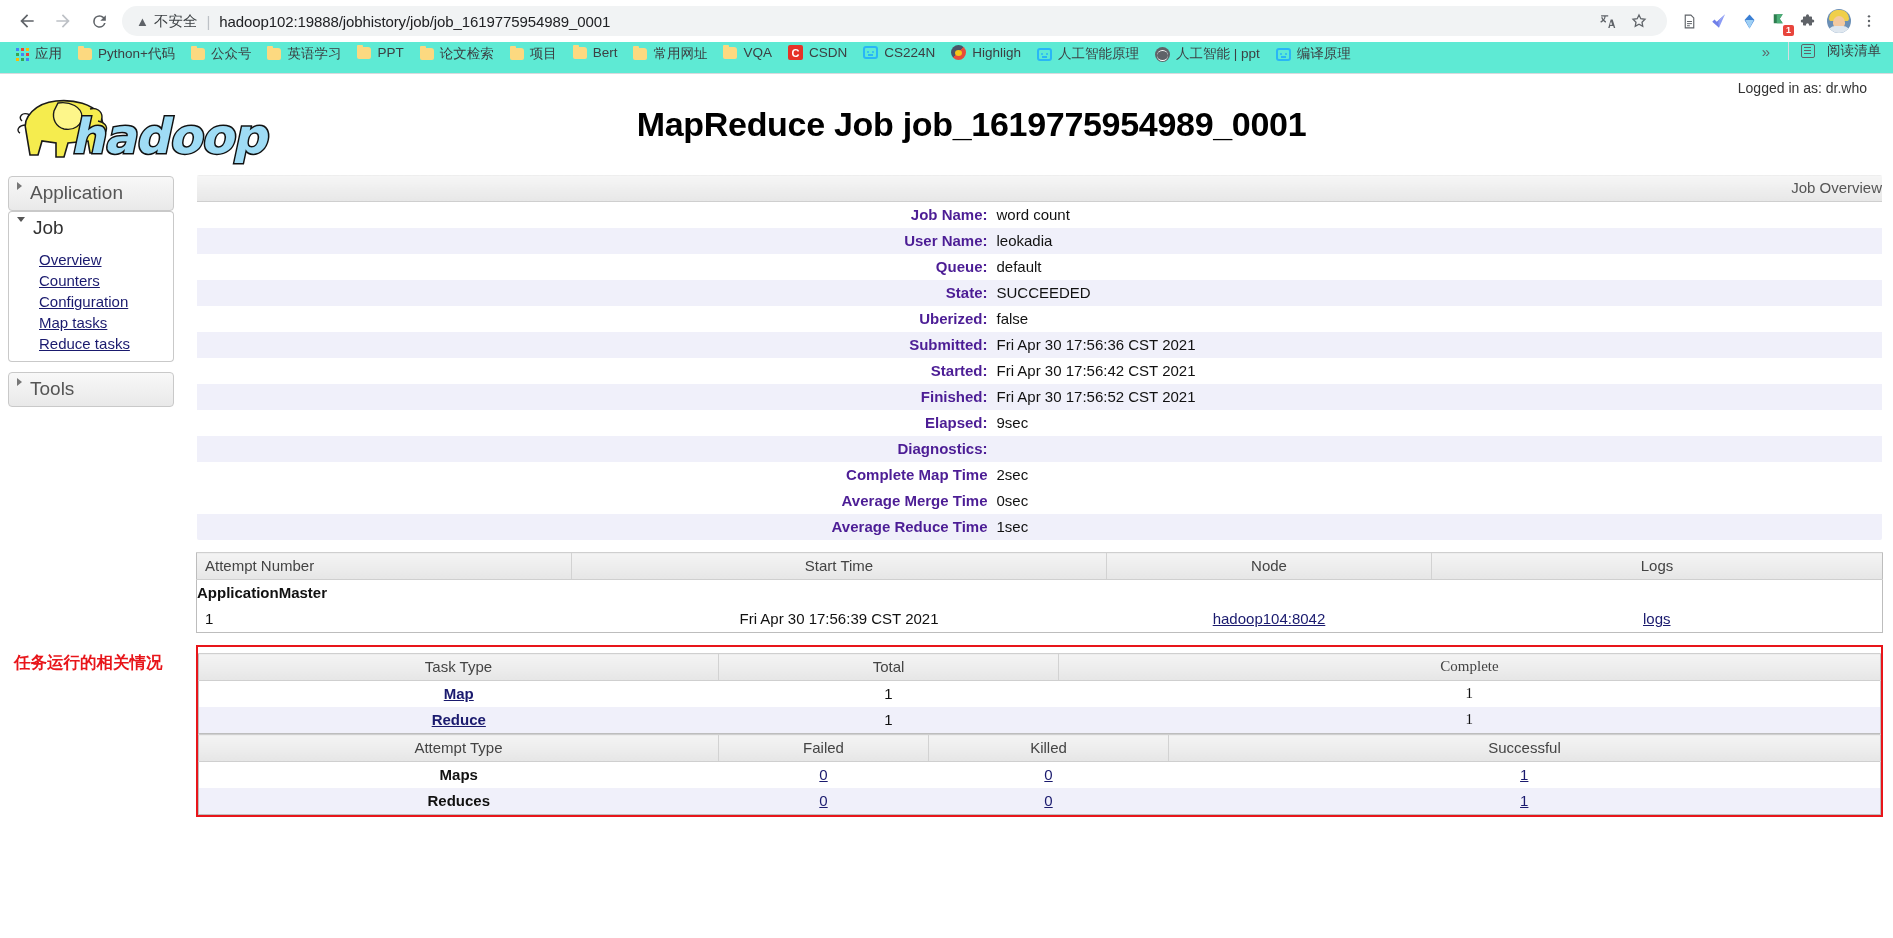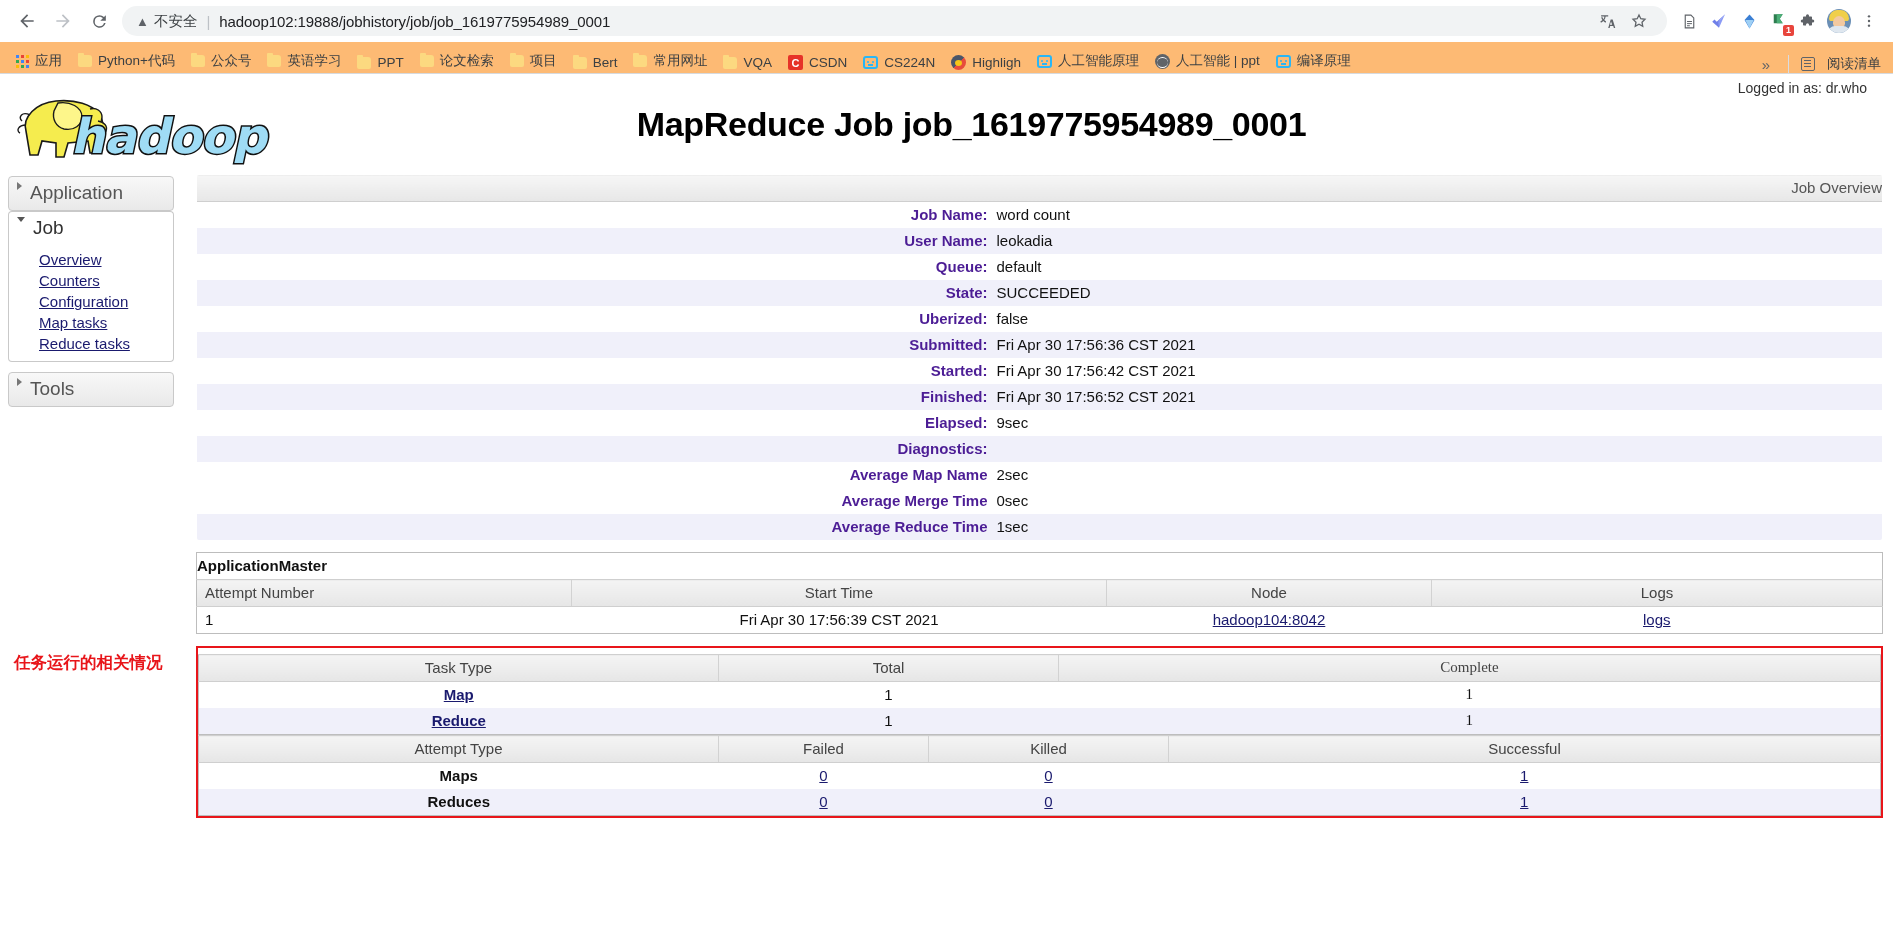--- a/index.html
+++ b/index.html
@@ -47,22 +47,22 @@
   .avatar {
     width:24px; height:24px; border-radius:50%;
     background:#6b8fb5; overflow:hidden; position:relative;
   }
   .avatar .hair { position:absolute; left:2px; top:1px; width:20px; height:11px; background:#f0cf4a; border-radius:10px 10px 3px 3px; }
   .avatar .face { position:absolute; left:6px; top:7px; width:12px; height:13px; background:#f3c9a0; border-radius:50% 50% 45% 45%; }
   .avatar .body { position:absolute; left:1px; bottom:0; width:22px; height:7px; background:#dfe7ef; border-radius:8px 8px 0 0; }
 
   
   .bookmarks {
-    height:32px; display:flex; align-items:flex-end;
-    padding:0 8px; gap:0px; background:#fdba74;
+    height:32px; display:flex; align-items:flex-start;
+    padding:0 8px; gap:0px; background:#5eead4;
     border-bottom:1px solid #d7dade;
     font-size:13.5px; color:#3c4043; white-space:nowrap; overflow:hidden;
   }
   .bm {
     display:flex; align-items:center; gap:6px;
     padding:3px 8px; border-radius:4px; flex:0 0 auto;
   }
   .bm-label { font-size:13.5px; color:#3c4043; }
   .ico-apps { display:grid; grid-template-columns:repeat(3,3px); grid-gap:2px; }
   .ico-apps i { width:3px; height:3px; background:#5f6368; display:block; }
@@ -469,47 +469,47 @@
             </tr>
         <tr class="odd">
           <td class="ov-key">Elapsed:</td>
           <td class="ov-val">9sec</td>
             </tr>
         <tr class="even">
           <td class="ov-key">Diagnostics:</td>
           <td class="ov-val"></td>
             </tr>
         <tr class="odd">
-          <td class="ov-key">Average Map Name</td>
+          <td class="ov-key">Complete Map Time</td>
           <td class="ov-val">2sec</td>
             </tr>
         <tr class="odd">
           <td class="ov-key">Average Merge Time</td>
           <td class="ov-val">0sec</td>
             </tr>
         <tr class="even">
           <td class="ov-key">Average Reduce Time</td>
           <td class="ov-val">1sec</td>
             </tr>
       </tbody>
         </table>
 
       <div class="gap"></div>
 
       <table class="am-table">
         <tbody>
             <tr>
-              <td colspan="4" class="am-title">ApplicationMaster</td>
-            </tr>
-        <tr>
           <th class="am-attempt">Attempt Number</th>
           <th class="am-start">Start Time</th>
           <th class="am-node">Node</th>
           <th class="am-logs">Logs</th>
         </tr>
+        <tr>
+              <td colspan="4" class="am-title">ApplicationMaster</td>
+            </tr>
         <tr>
           <td class="am-attempt">1</td>
           <td class="am-start">Fri Apr 30 17:56:39 CST 2021</td>
           <td class="am-node">
             <a class="lnk" href="#">hadoop104:8042</a>
           </td>
           <td class="am-logs">
             <a class="lnk" href="#">logs</a>
           </td>
         </tr>

